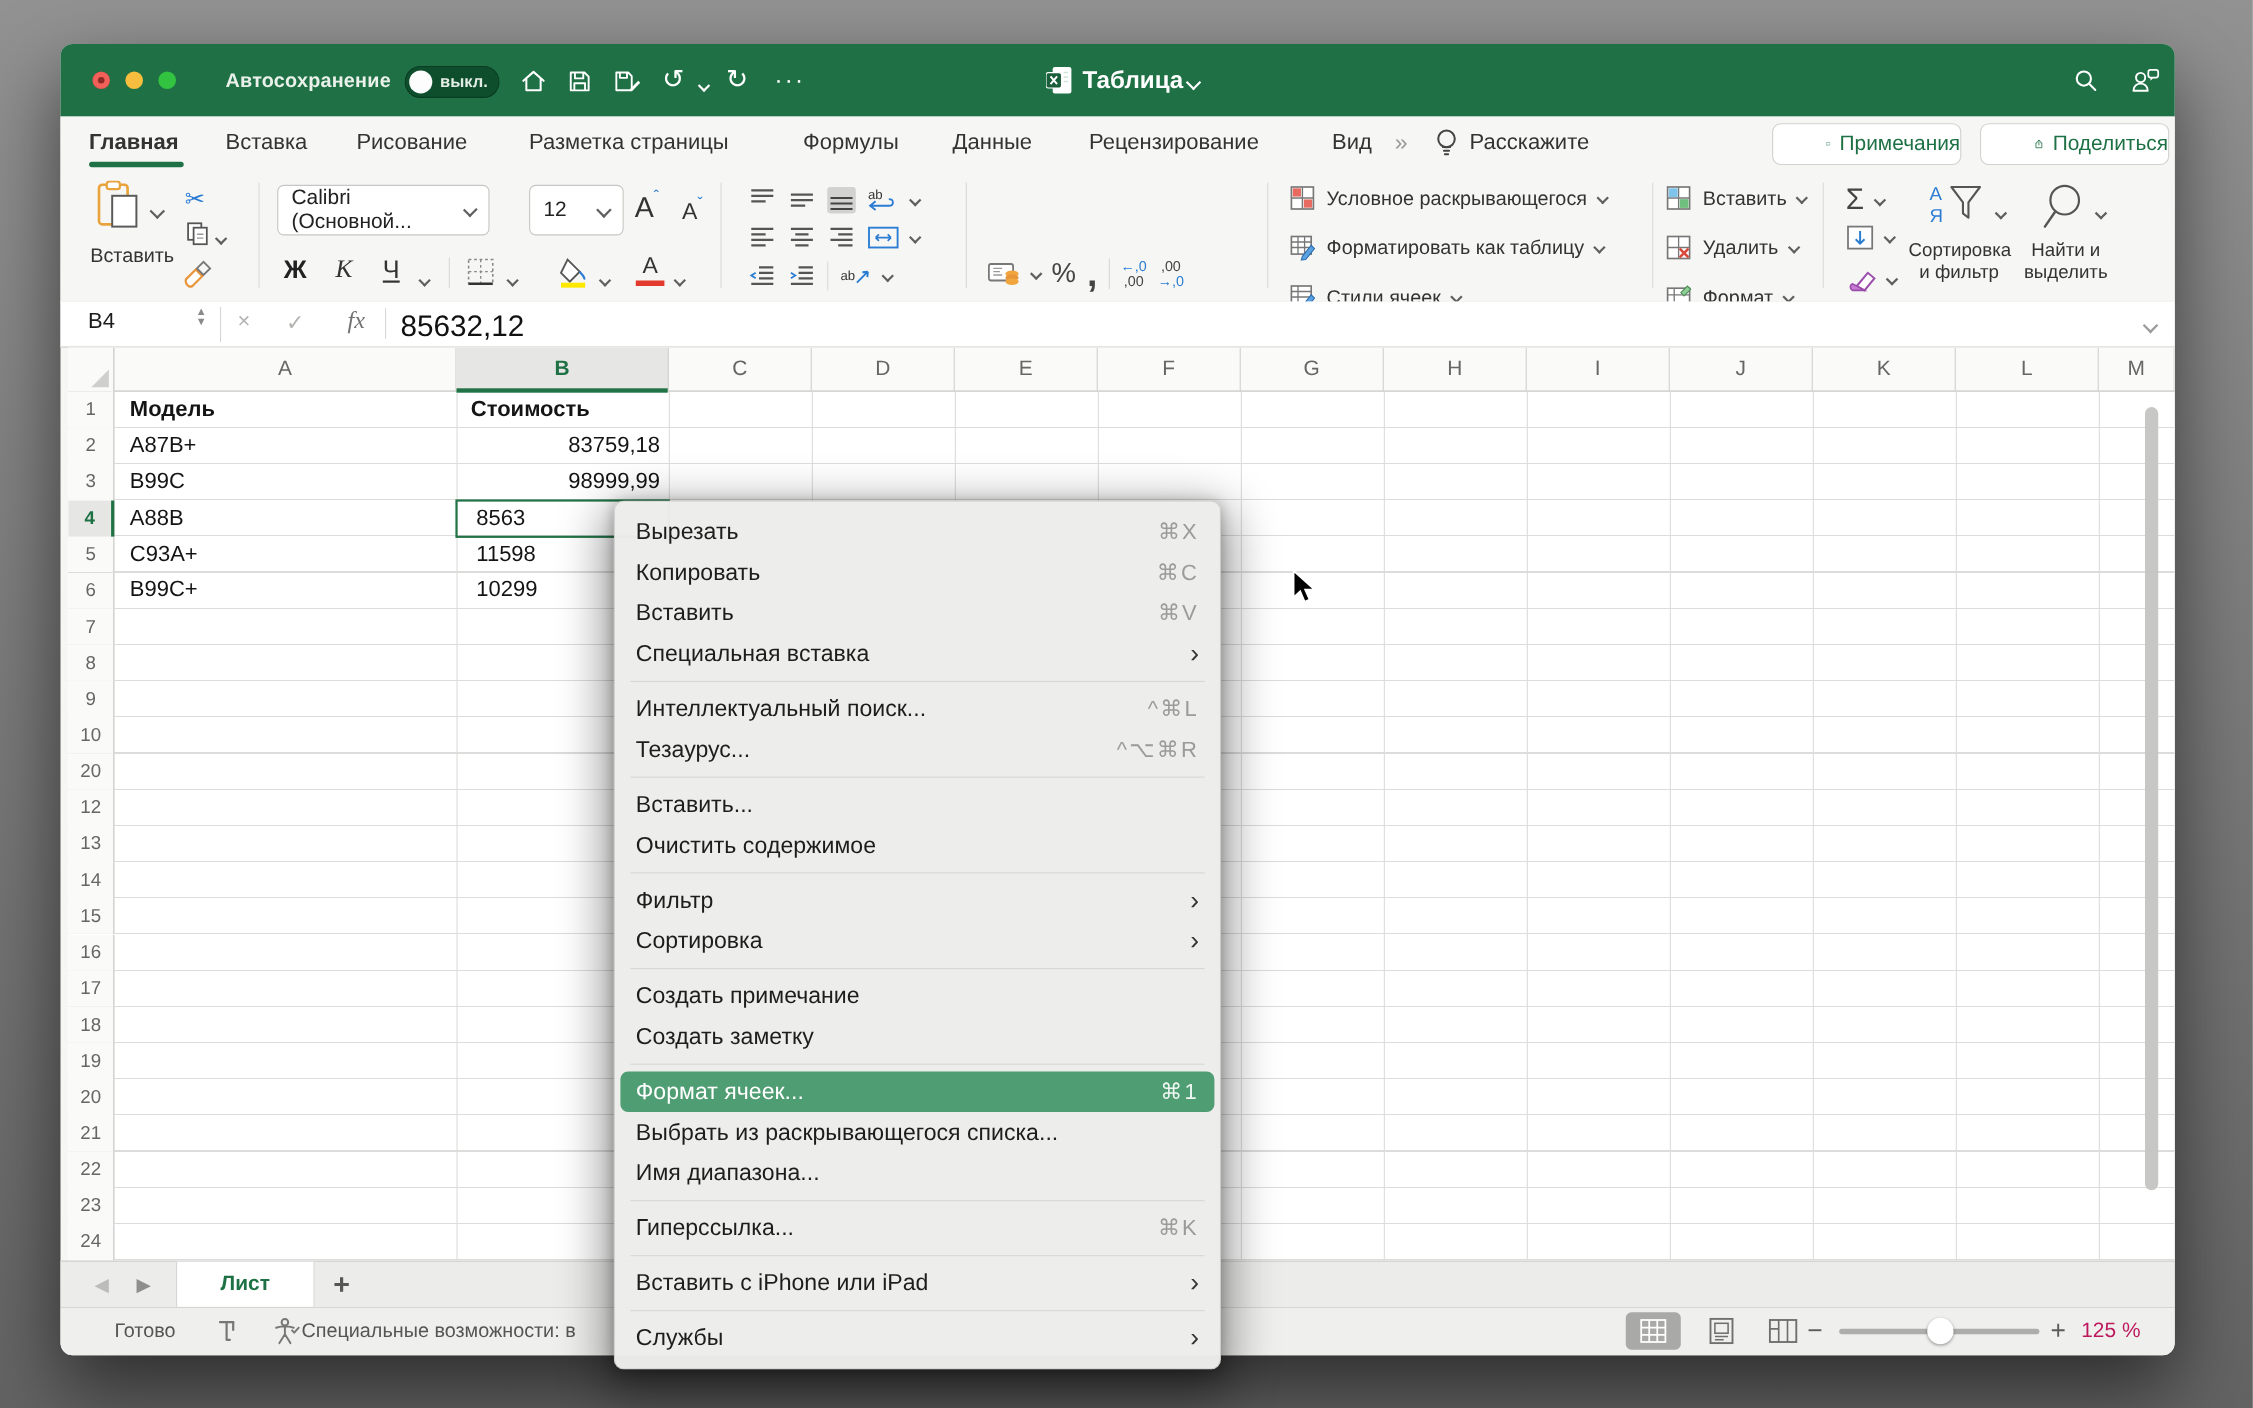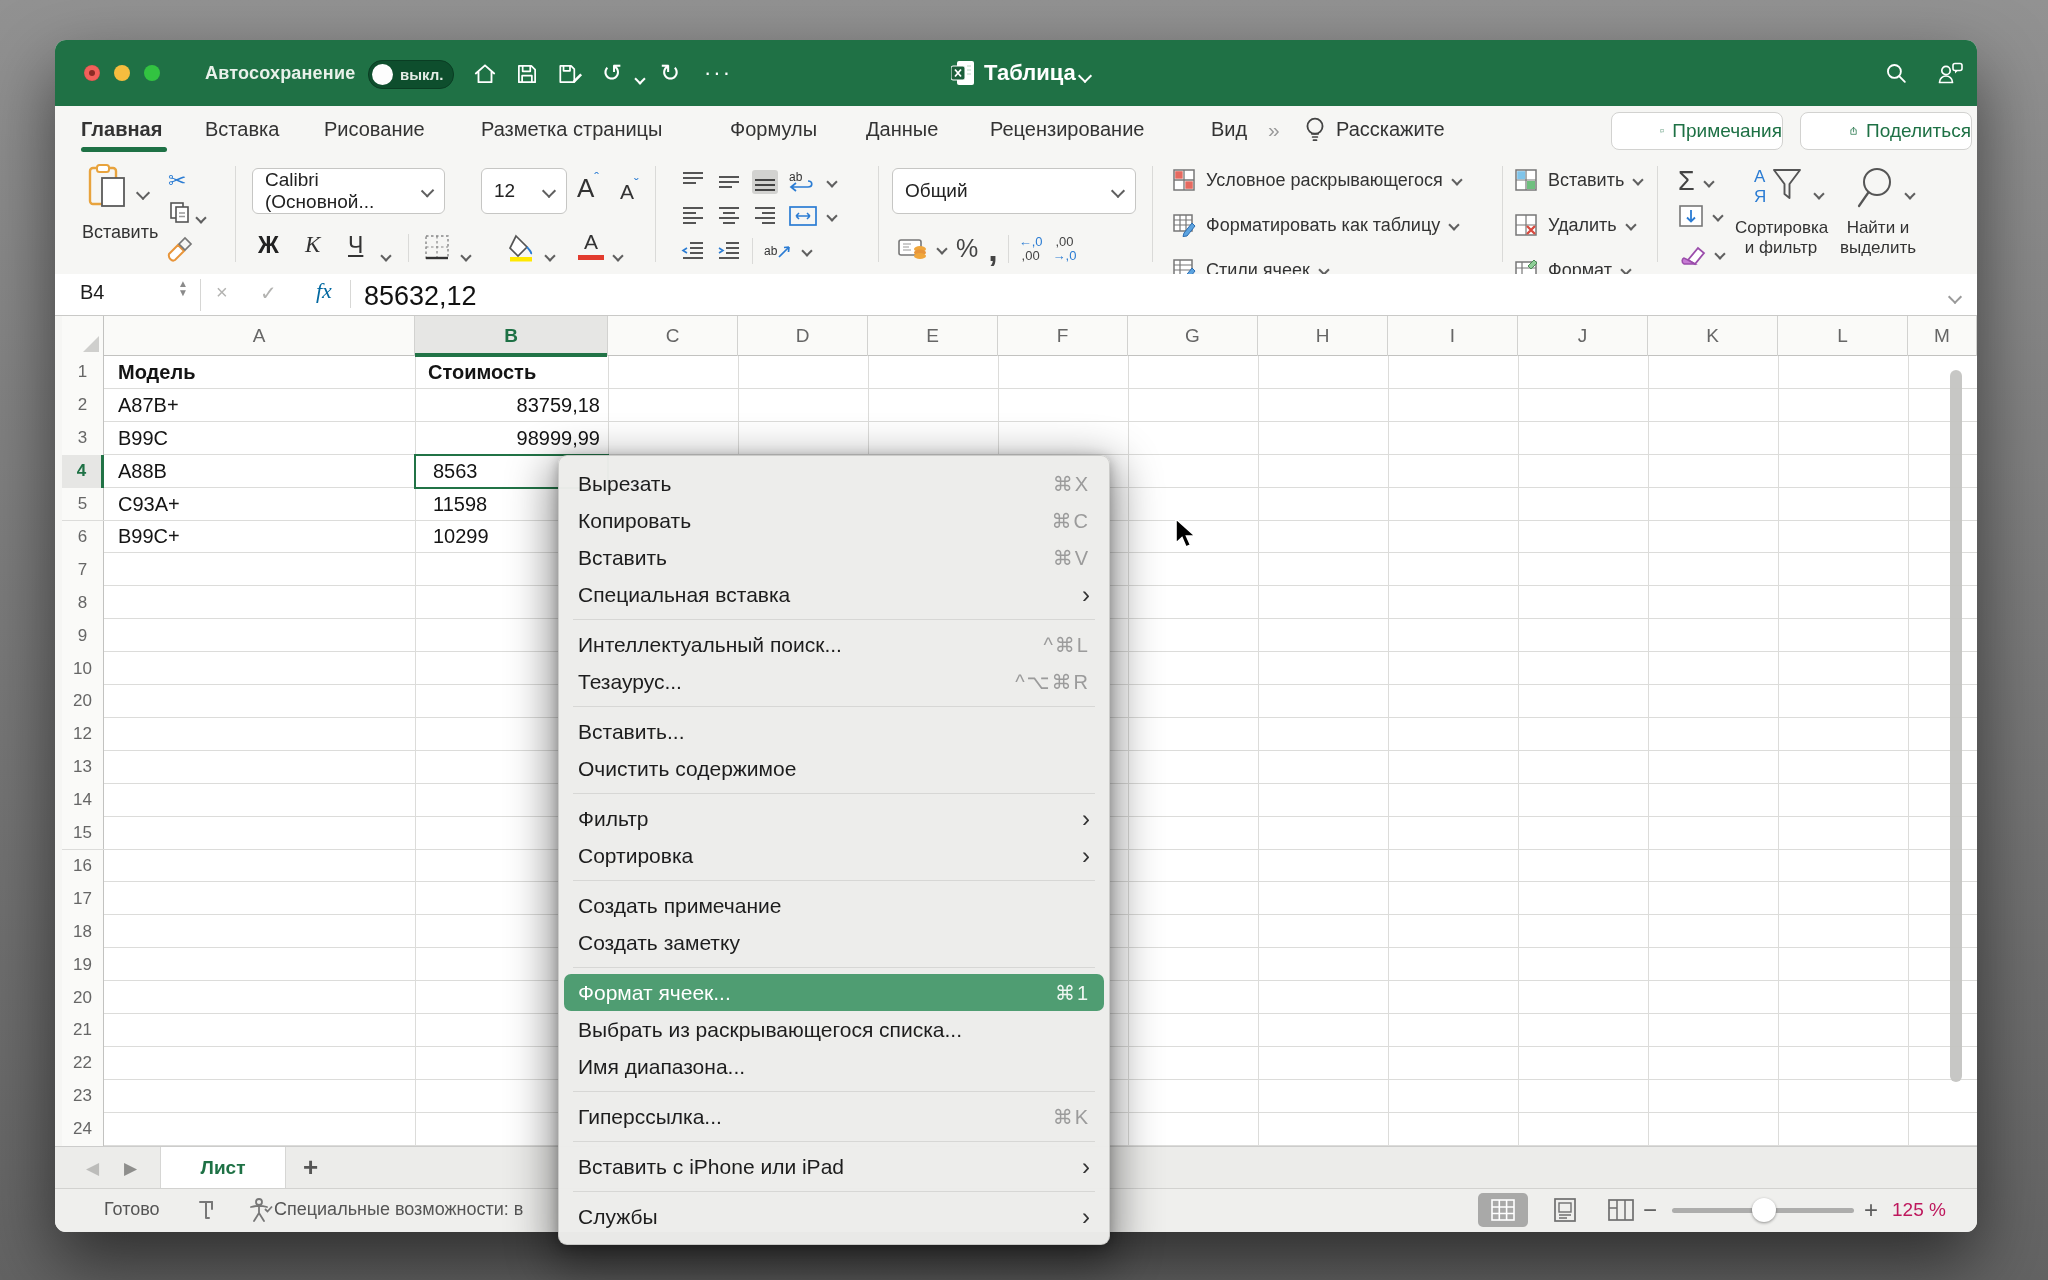--- a/index.html
+++ b/index.html
@@ -54,21 +54,21 @@
   .blue{color:#2b7cd3;}
   .styles-row{display:flex;align-items:center;gap:10px;font-size:18px;color:#333;}
   .two-line{font-size:17px;color:#333;text-align:center;line-height:20px;}
 
   
   #fbar{left:55px;top:274px;width:1922px;height:42px;background:#fff;border-bottom:1px solid #c9c9c7;box-sizing:border-box;}
   #namebox{left:66px;top:279px;width:134px;height:32px;border-right:1px solid #d6d6d4;}
   #cellref{left:80px;top:281px;font-size:20px;color:#1c1c1c;}
   #stepper{left:178px;top:279px;font-size:10px;color:#8a8a8a;line-height:9px;text-align:center;}
   .fico{top:281px;font-size:20px;color:#b3b3b1;}
-  #fx{left:316px;top:278px;font-family:"Liberation Serif",serif;font-style:italic;font-size:22px;color:#0369a1;}
+  #fx{left:316px;top:278px;font-family:"Liberation Serif",serif;font-style:italic;font-size:22px;color:#737373;}
   #fdiv{left:350px;top:280px;width:1px;height:28px;background:#d8d8d6;}
   #fvalue{left:364px;top:281px;font-size:27px;color:#111;}
   #fchev{left:1950px;top:288px;}
 
   
   #grid{left:62px;top:316px;width:1915px;height:830px;background:#fff;overflow:hidden;}
   #ghead{position:absolute;left:0;top:0;width:1915px;height:40px;background:#fafaf8;border-bottom:1px solid #c2c2c0;box-sizing:border-box;}
   .gh{position:absolute;top:0;height:40px;display:flex;align-items:center;justify-content:center;
       font-size:19px;color:#666;border-right:1px solid #d2d2d0;box-sizing:border-box;}
   .gh.sel{background:#e6e6e4;color:#1e7145;font-weight:bold;}
@@ -324,24 +324,20 @@
       </svg>
     <span style="width:1px;height:26px;background:#dadad8;display:inline-block;"></span>
     <svg width="30" height="24" viewBox="0 0 30 24">
         <text x="1" y="16" font-size="12" fill="#333">ab</text>
         <path d="M16 18 L26 8 M26 8 L21 8.5 M26 8 L25.5 13" fill="none" stroke="#2b7cd3" stroke-width="1.7"></path>
       </svg>
     <span class="chev" style="width:6px;height:6px;"></span>
   </div>
   <div class="abs rdiv" style="left:878px;"></div>
 
-  <div class="abs drop" style="left:892px;top:168px;width:244px;">
-    <span>Общий</span>
-      <span class="chev"></span>
-  </div>
   <div class="abs icon-row" style="left:898px;top:234px;">
     <svg width="30" height="26" viewBox="0 0 30 26">
         <rect x="1" y="4" width="22" height="15" rx="2" fill="#fff" stroke="#777" stroke-width="1.6"></rect>
         <path d="M5 8 H13 M5 11 H11 M5 14 H13" stroke="#999" stroke-width="1.2"></path>
         <ellipse cx="22" cy="13" rx="6" ry="3" fill="#f0a63c"></ellipse>
         <ellipse cx="22" cy="16.5" rx="6" ry="3" fill="#e8953a"></ellipse>
         <ellipse cx="22" cy="20" rx="6" ry="3" fill="#f0a63c"></ellipse>
       </svg>
     <span class="chev" style="width:6px;height:6px;"></span>
     <span style="font-size:25px;color:#444;">%</span>

